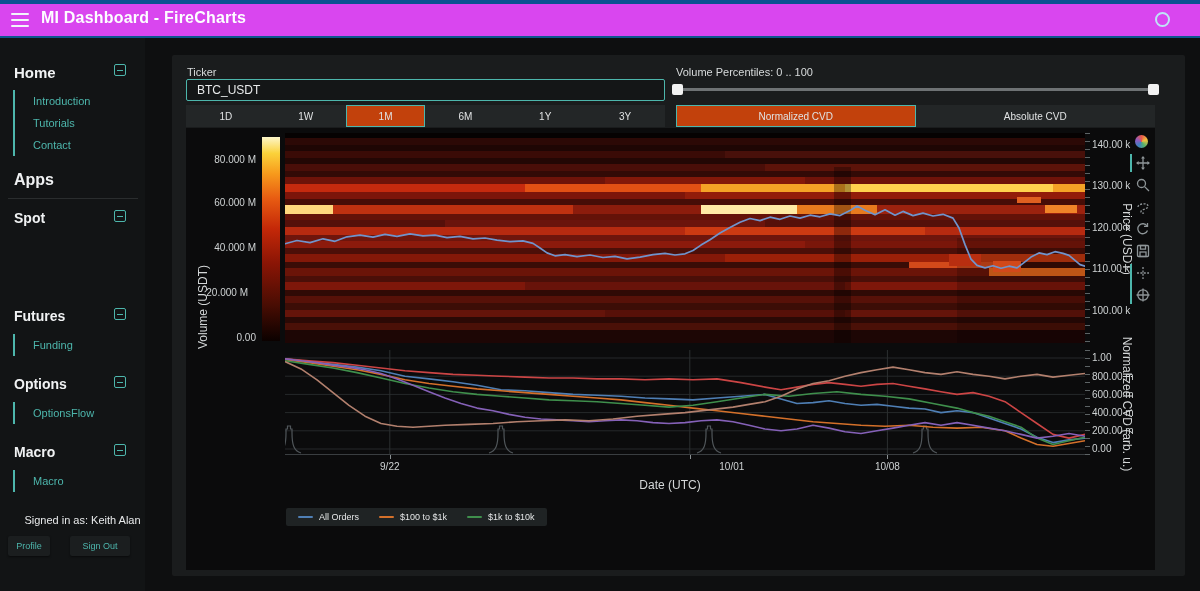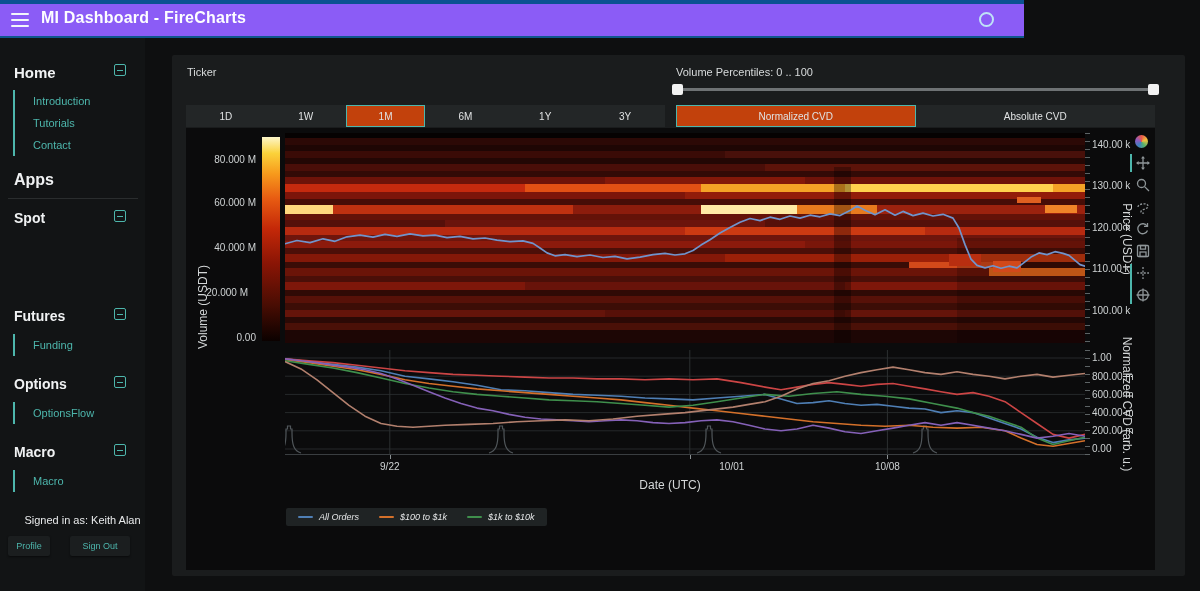--- a/index.html
+++ b/index.html
@@ -1,22 +1,22 @@
 <!DOCTYPE html>
 <html><head>
 <meta charset="utf-8">
 <style>
   * { margin:0; padding:0; box-sizing:border-box; }
   html,body { background:#0e0f10; }
   body { font-family:"Liberation Sans", sans-serif; color:#e6e8e9; }
   #app { position:relative; width:1200px; height:591px; overflow:hidden; background:#0e0f10; }
 
   
-  header.appbar { position:absolute; left:0; top:0; width:1024px; height:38px;
-    background:#8b5cf6; border-top:4px solid #0c5292; border-bottom:2px solid #0f578f; }
+  header.appbar { position:absolute; left:0; top:0; width:1200px; height:38px;
+    background:#d946ef; border-top:4px solid #0c5292; border-bottom:2px solid #0f578f; }
   .burger { position:absolute; left:11px; top:9px; width:18px; height:15px; cursor:pointer; }
   .burger span { display:block; width:18px; height:2.4px; background:#f2f7fb; margin-bottom:3.4px; border-radius:1px; }
   .appbar .title { position:absolute; left:41px; top:5px; font-size:16px; font-weight:700; color:#fdfeff; letter-spacing:.2px; }
   .ring { position:absolute; right:30px; top:8px; width:15px; height:15px; border:2.5px solid #bfe3f7; border-radius:50%; }
 
   
   nav.sidebar { position:absolute; left:0; top:38px; width:145px; height:553px; background:#121415; }
   .s-head { position:absolute; left:14px; width:120px; font-weight:700; color:#f0f2f3; }
   .s-head.big { font-size:15px; }
   .s-head.sec { font-size:14px; }
@@ -54,21 +54,21 @@
   .tickcol { position:absolute; width:5px; background:repeating-linear-gradient(to bottom,#5d6365 0 1px,transparent 1px 8px); }
   #cvdwrap { position:absolute; left:99px; top:222px; width:800px; height:105px; }
   .modebar { position:absolute; left:948px; top:2px; width:20px; }
   .mb-btn { position:absolute; left:0; width:18px; height:18px; background:transparent; border:none; cursor:pointer; padding:1px; }
   .mb-btn svg { stroke:#8e9598; fill:none; stroke-width:1.3; }
   .mb-bar { position:absolute; left:-4px; width:2px; background:#4db6ac; }
   .plogo { width:13px; height:13px; border-radius:50%; background:conic-gradient(#e8584b,#f2c23e,#57b36a,#3f7fc1,#8e5bc0,#e8584b); }
   .xtick { position:absolute; top:333px; font-size:10px; color:#cfd3d4; transform:translateX(-50%); }
   .xtickmark { position:absolute; top:327px; width:1px; height:4px; background:#8a9092; }
   .legend { position:absolute; background:#1f2324; border-radius:2px; height:18px; display:flex; align-items:center; padding:0 12px; }
-  .lg-item { display:flex; align-items:center; margin-right:20px;font-style:italic; }
+  .lg-item { display:flex; align-items:center; margin-right:20px; }
   .lg-item:last-child { margin-right:0; }
   .lg-swatch { width:15px; height:2.6px; border-radius:1px; margin-right:6px; }
   .lg-name { font-size:9px; color:#e4e6e7; white-space:nowrap; }
 </style>
 </head>
 <body>
 
 <div id="app">
 
   <header class="appbar">
@@ -136,20 +136,21 @@
       <a class="s-link">Macro</a>
     </div>
 
     <div class="s-signed" style="top:476px">Signed in as: Keith Alan</div>
     <button class="s-btn" style="left:8px;top:498px;width:42px">Profile</button>
     <button class="s-btn" style="left:70px;top:498px;width:60px">Sign Out</button>
   </nav>
 
   <main class="card">
     <div class="ctl-label" style="left:15px;top:11px">Ticker</div>
+    <input class="ticker-input" value="BTC_USDT" style="">
 
     <div class="ctl-label" style="left:504px;top:11px">Volume Percentiles: 0 .. 100</div>
     <div class="slider-track">
       <div class="slider-handle" style="left:-4px"></div>
       <div class="slider-handle" style="right:-4px"></div>
     </div>
 
     <div class="btnrow" style="left:14px;width:479px">
       <button class="rng">1D</button>
       <button class="rng">1W</button>

